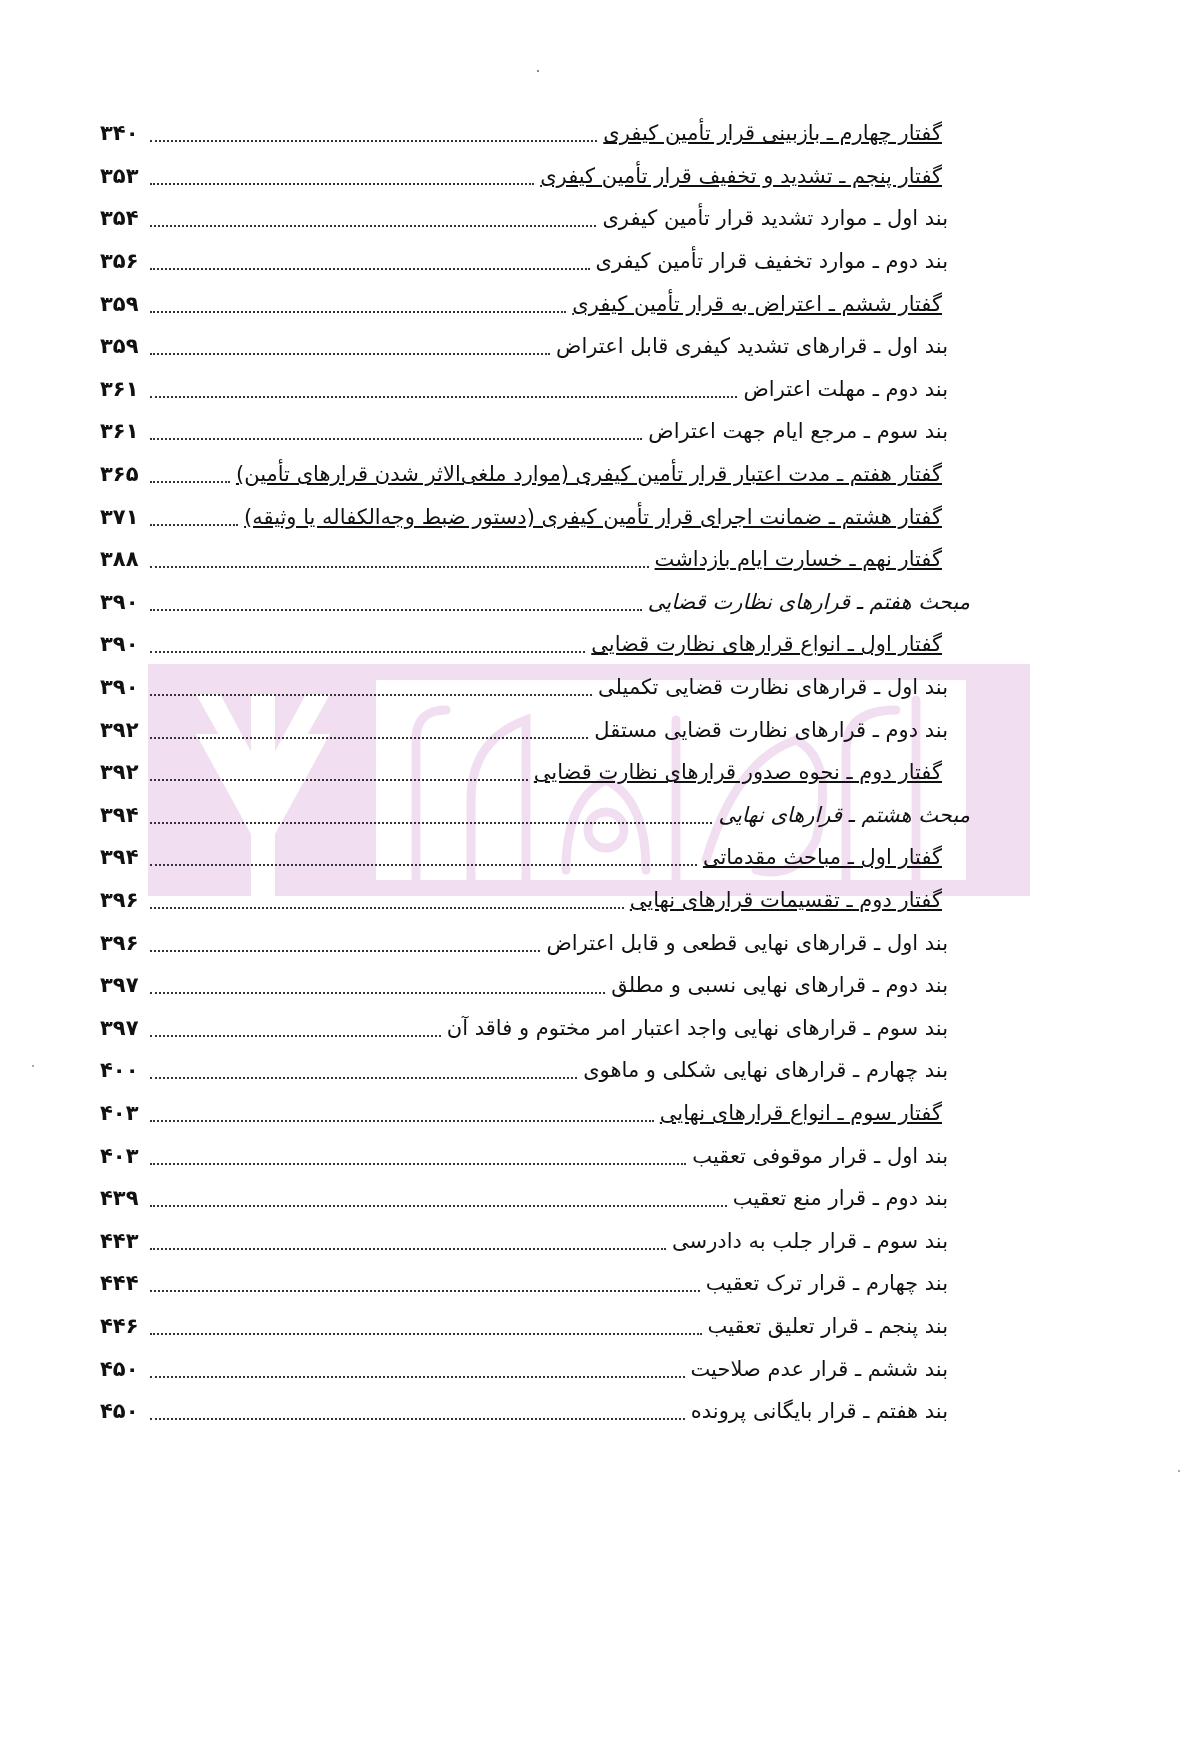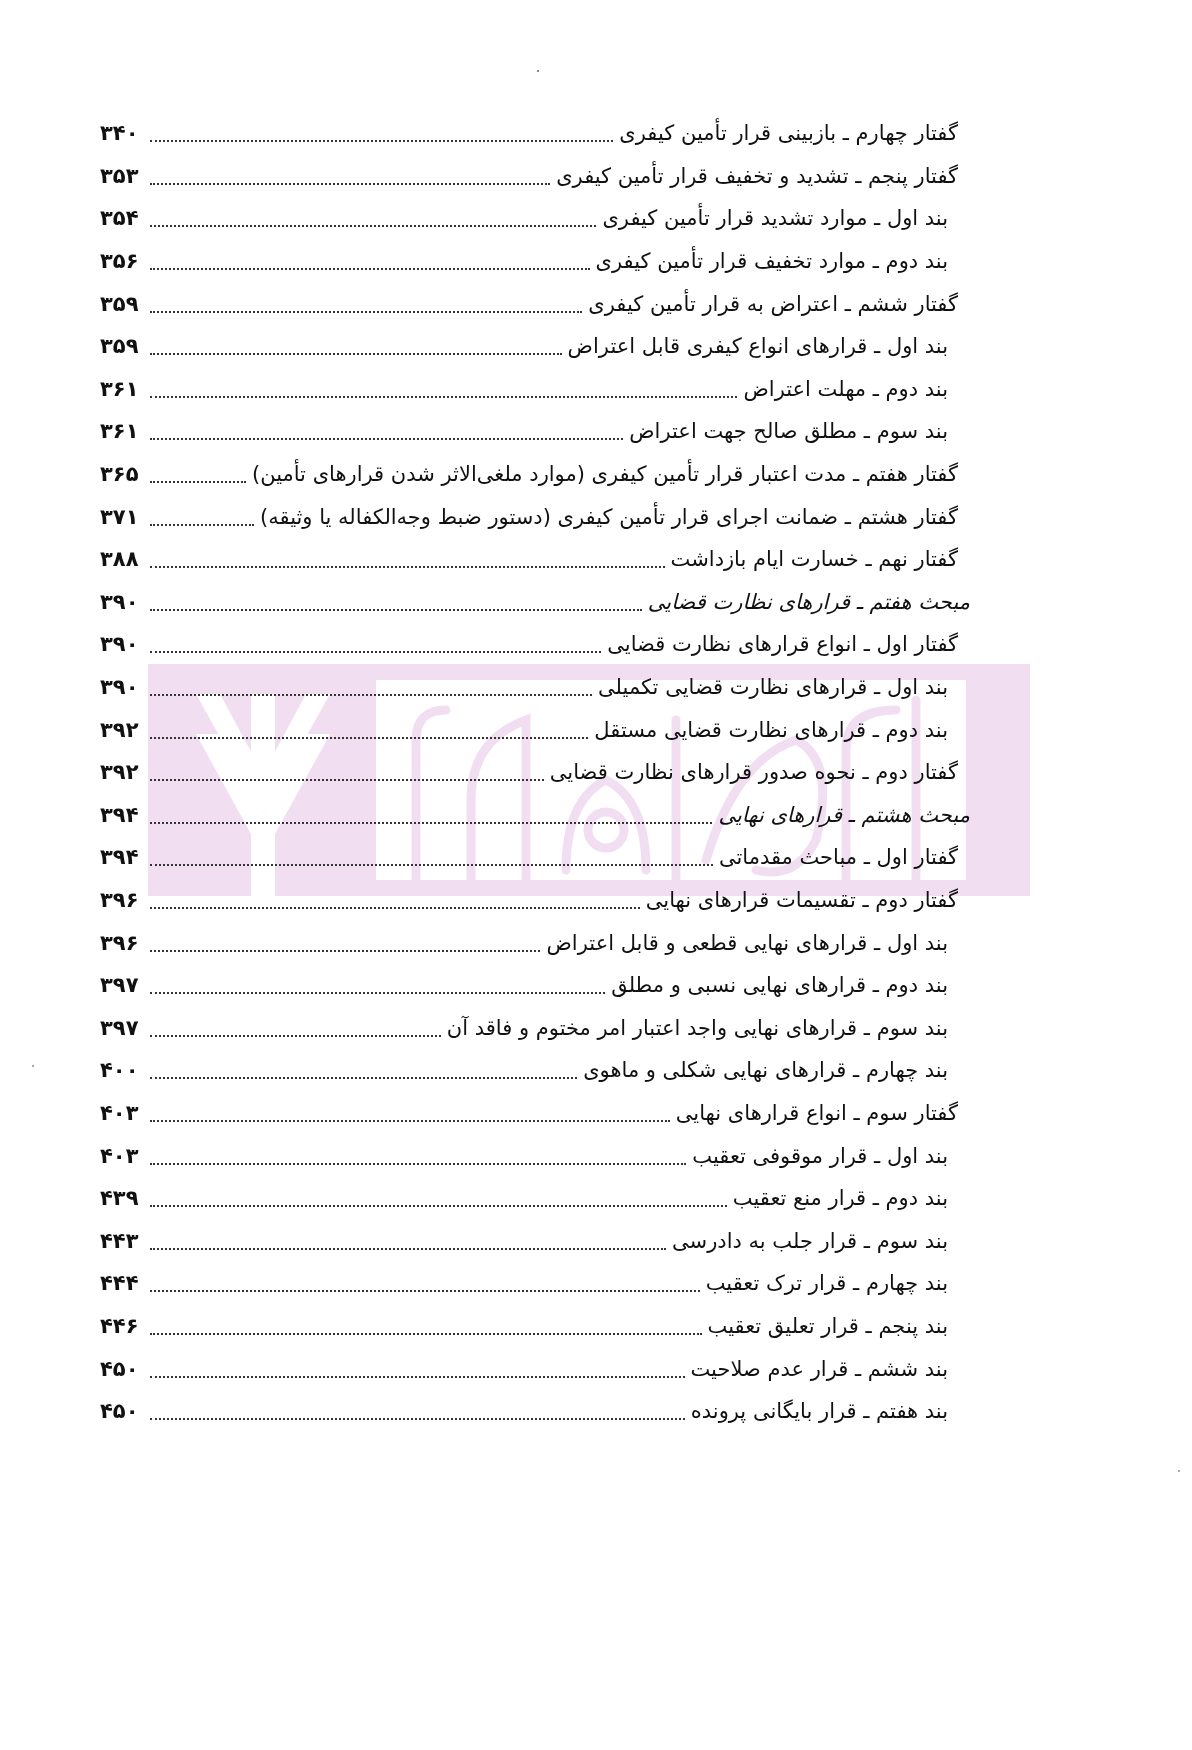--- a/index.html
+++ b/index.html
@@ -27,21 +27,21 @@
     }
     .leader {
       flex: 1 1 auto; height: 0; border-bottom: 2px dotted #333;
       margin: 0 2px; align-self: center; transform: translateY(8px);
     }
     .title {
       direction: rtl; font-size: 21px; white-space: nowrap; flex: 0 0 auto;
       padding-left: 4px;
     }
     .lvl-1 .title { margin-right: 0px; font-style: italic; }
-    .lvl-2 .title { margin-right: 12px; }
+    .lvl-2 .title { margin-right: 28px; text-decoration: underline; }
     .lvl-3 .title { margin-right: 22px; }
     .top-dot {
       position: absolute; left: 537px; top: 70px; width: 2px; height: 2px; background: #888;
     }
     .side-dot {
       position: absolute; left: 1178px; top: 1470px; width: 2px; height: 2px; background: #aaa;
     }
     .side-dot2 {
       position: absolute; left: 32px; top: 1065px; width: 2px; height: 2px; background: #aaa;
     }
@@ -99,31 +99,31 @@
     <span class="title">بند دوم ـ موارد تخفیف قرار تأمین کیفری</span>
   </div>
     <div class="row lvl-2">
     <span class="page">۳۵۹</span>
     <span class="leader"></span>
     <span class="title">گفتار ششم ـ اعتراض به قرار تأمین کیفری</span>
   </div>
     <div class="row lvl-3">
     <span class="page">۳۵۹</span>
     <span class="leader"></span>
-    <span class="title">بند اول ـ قرارهای انواع کیفری قابل اعتراض</span>
+    <span class="title">بند اول ـ قرارهای تشدید کیفری قابل اعتراض</span>
   </div>
     <div class="row lvl-3">
     <span class="page">۳۶۱</span>
     <span class="leader"></span>
     <span class="title">بند دوم ـ مهلت اعتراض</span>
   </div>
     <div class="row lvl-3">
     <span class="page">۳۶۱</span>
     <span class="leader"></span>
-    <span class="title">بند سوم ـ مطلق صالح جهت اعتراض</span>
+    <span class="title">بند سوم ـ مرجع ایام جهت اعتراض</span>
   </div>
     <div class="row lvl-2">
     <span class="page">۳۶۵</span>
     <span class="leader"></span>
     <span class="title">گفتار هفتم ـ مدت اعتبار قرار تأمین کیفری (موارد ملغی‌الاثر شدن قرارهای تأمین)</span>
   </div>
     <div class="row lvl-2">
     <span class="page">۳۷۱</span>
     <span class="leader"></span>
     <span class="title">گفتار هشتم ـ ضمانت اجرای قرار تأمین کیفری (دستور ضبط وجه‌الکفاله یا وثیقه)</span>

